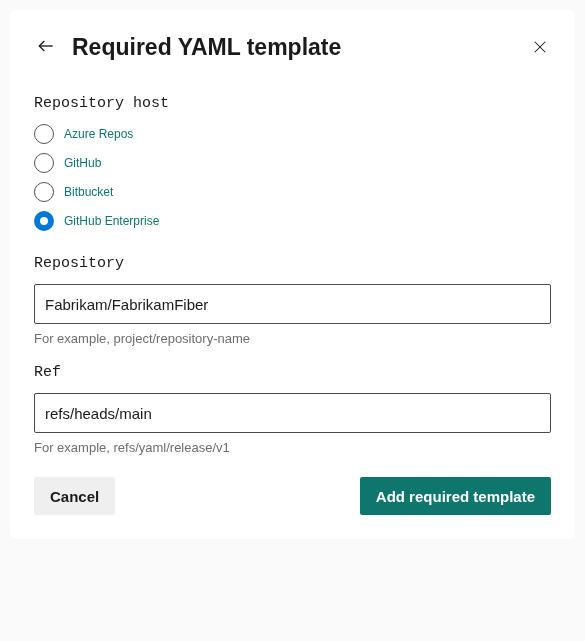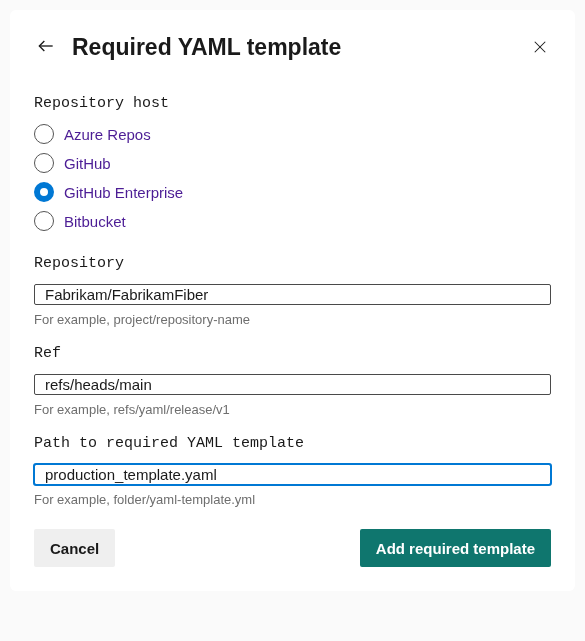--- a/index.html
+++ b/index.html
@@ -67,29 +67,29 @@
       height: 20px;
       border-radius: 50%;
       border: 1px solid #555;
       display: inline-block;
       position: relative;
     }
     .radio-circle.selected {
       border: 6px solid #0078d4;
     }
     .radio-label {
-      font-size: 15px;
-      color: #4c1d95;
+      font-size: 12px;
+      color: #0f766e;
     }
     .field-block {
       margin-bottom: 18px;
     }
     .text-input {
       width: 100%;
-      height: 21px;
+      height: 40px;
       padding: 0 10px;
       font-size: 15px;
       border: 1px solid #4a4a4a;
       border-radius: 2px;
       font-family: inherit;
       color: #1a1a1a;
     }
     .text-input.focused {
       outline: 2px solid #0078d4;
       outline-offset: -1px;
@@ -154,45 +154,40 @@
   <div class="radio-group">
     <label class="radio-row">
       <span class="radio-circle"></span>
       <span class="radio-label">Azure Repos</span>
     </label>
     <label class="radio-row">
       <span class="radio-circle"></span>
       <span class="radio-label">GitHub</span>
     </label>
     <label class="radio-row">
+      <span class="radio-circle"></span>
+      <span class="radio-label">Bitbucket</span>
+    </label>
+    <label class="radio-row">
       <span class="radio-circle selected"></span>
       <span class="radio-label">GitHub Enterprise</span>
-    </label>
-    <label class="radio-row">
-      <span class="radio-circle"></span>
-      <span class="radio-label">Bitbucket</span>
     </label>
   </div>
 
   <div class="field-block">
     <label class="section-label">Repository</label>
     <input type="text" class="text-input" value="Fabrikam/FabrikamFiber" style="">
     <div class="hint">For example, project/repository-name</div>
   </div>
 
   <div class="field-block">
     <label class="section-label">Ref</label>
     <input type="text" class="text-input" value="refs/heads/main" style="">
     <div class="hint">For example, refs/yaml/release/v1</div>
   </div>
 
-  <div class="field-block">
-    <label class="section-label">Path to required YAML template</label>
-    <input type="text" class="text-input focused" value="production_template.yaml" style="">
-    <div class="hint">For example, folder/yaml-template.yml</div>
-  </div>
 
   <div class="footer">
     <button class="btn btn-secondary">Cancel</button>
     <button class="btn btn-primary">Add required template</button>
   </div>
 
 </div>
 
 </body></html>

